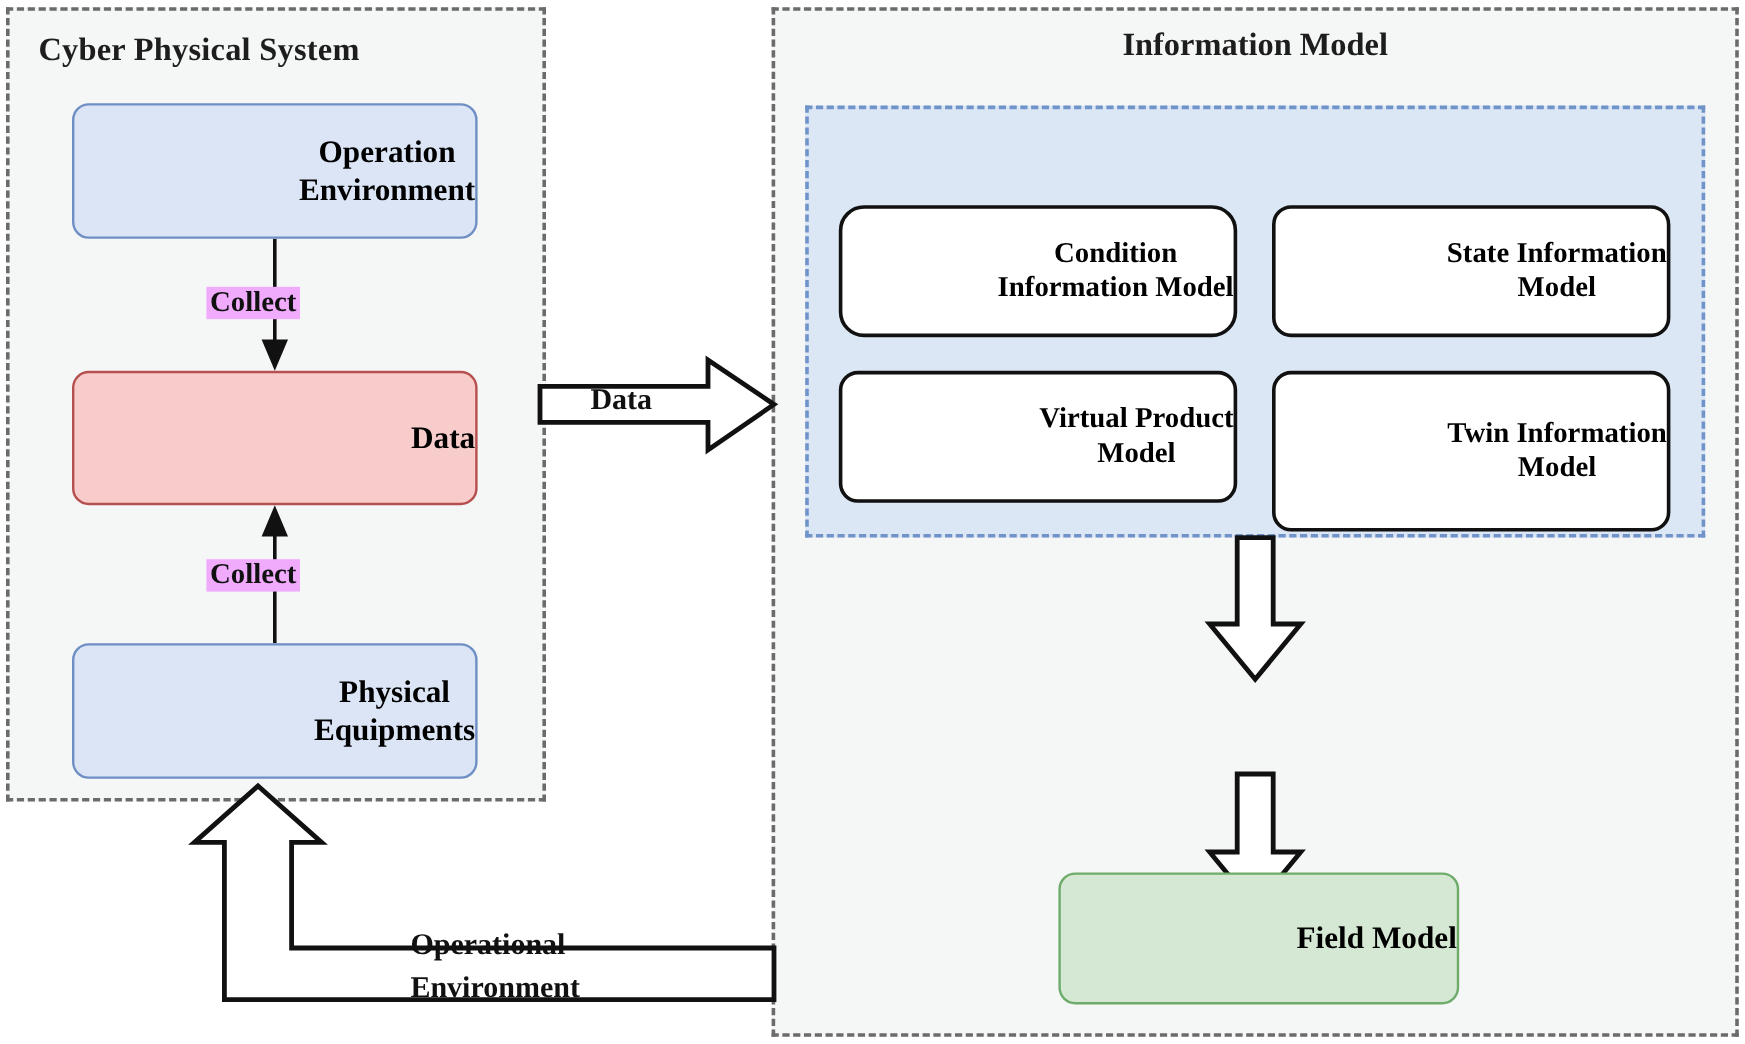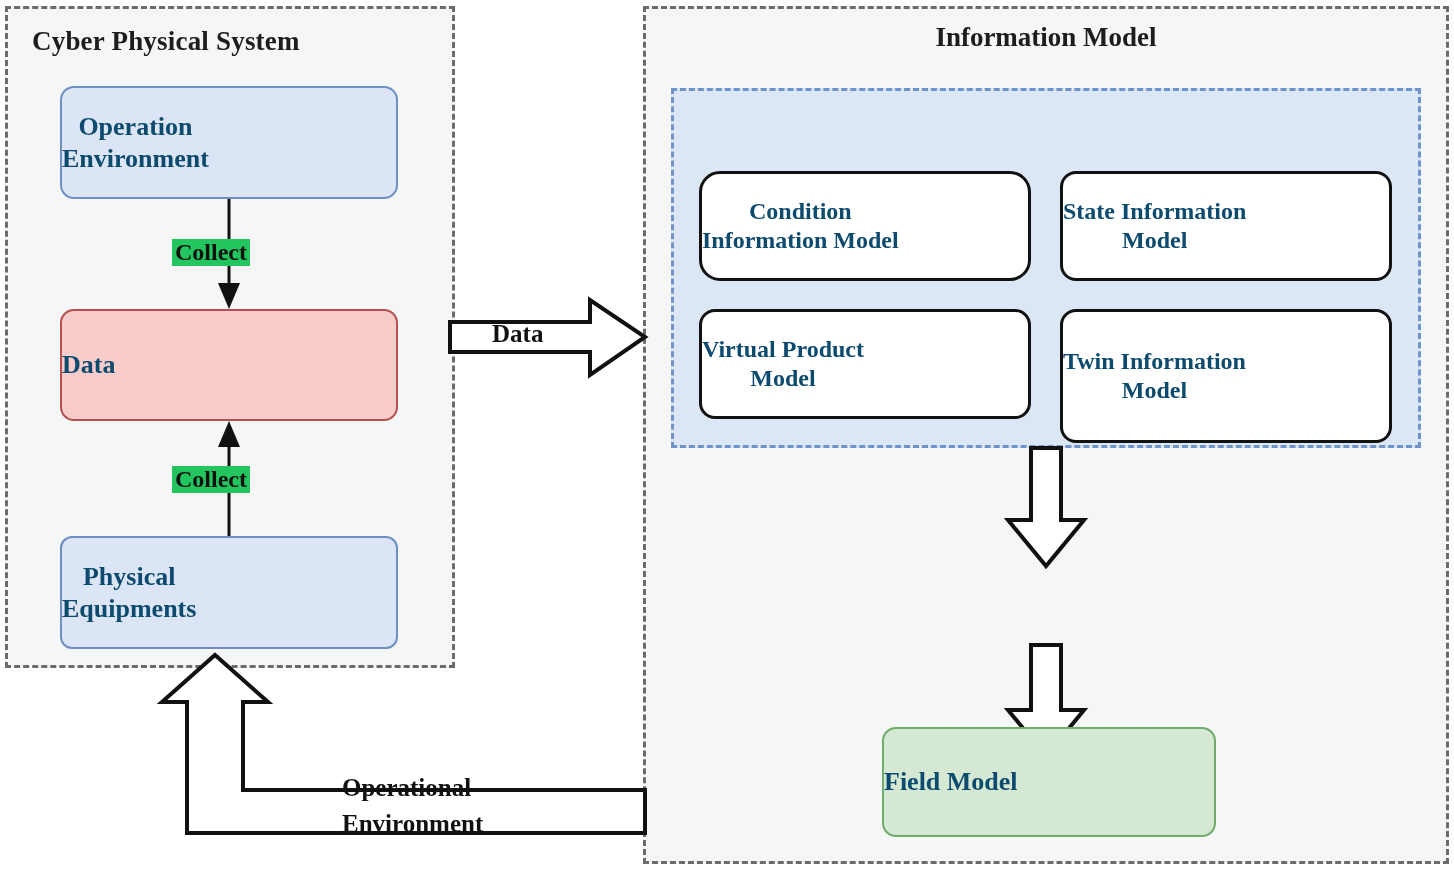--- a/index.html
+++ b/index.html
@@ -36,36 +36,36 @@
   }
   #title-cps { left: 32px;  top: 26px; }
   #title-dtm { left: 0;     top: 26px; width: 806px; text-align: center; }
 
   
   .node {
     position: absolute;
     box-sizing: border-box;
     display: flex;
     align-items: center;
-    justify-content: flex-start;
+    justify-content: flex-end;
     text-align: center;
     font-weight: bold;
-    color: #0c4a6e;
+    color: #000000;
     line-height: 1.22;
     border-radius: 14px;
   }
   .node.blue   { background: #dbe5f5; border: 2.5px solid #6f8fc4; }
   .node.red    { background: #f7ccca; border: 2.5px solid #b5504f; }
   .node.orange { background: #fce4c3; border: 2.5px solid #d79a22; }
   .node.green  { background: #d4e8d3; border: 2.5px solid #6fab6b; }
   .node.white  { background: #ffffff; border: 3.5px solid #111111; border-radius: 16px; }
 
   #node-operation-environment { left: 60px;  top: 86px;  width: 338px; height: 113px; font-size: 26px; }
   #node-data                  { left: 60px;  top: 309px; width: 338px; height: 112px; font-size: 26px; }
-  #node-physical-equipments   { left: 60px;  top: 536px; width: 338px; height: 113px; font-size: 26px; border-radius: 12px; }
+  #node-physical-equipments   { left: 60px;  top: 536px; width: 338px; height: 113px; font-size: 26px; }
 
   #node-condition-information-model { left: 699px;  top: 171px; width: 332px; height: 110px; font-size: 24px; border-radius: 21px; }
   #node-state-information-model     { left: 1060px; top: 171px; width: 332px; height: 110px; font-size: 24px; }
   #node-virtual-product-model       { left: 699px;  top: 309px; width: 332px; height: 110px; font-size: 24px; }
   #node-twin-information-model      { left: 1060px; top: 309px; width: 332px; height: 134px; font-size: 24px; }
 
   #node-principle-model { left: 879px; top: 537px; width: 334px; height: 110px; font-size: 26px; }
   #node-field-model     { left: 882px; top: 727px; width: 334px; height: 110px; font-size: 26px; }
 
   
@@ -90,21 +90,21 @@
     width: 1454px; height: 870px;
     pointer-events: none;
   }
 
   
   .edge-label {
     position: absolute;
     font-size: 24px;
     font-weight: bold;
     color: #111111;
-    background: #22c55e;
+    background: #f0abfc;
     padding: 0 3px;
     white-space: nowrap;
   }
   #label-collect-top    { left: 172px; top: 239px; }
   #label-collect-bottom { left: 172px; top: 466px; }
   #label-data-flow      { left: 489px; top: 320px; background: transparent; font-size: 25px; }
   #label-operational    { left: 339px; top: 774px; background: transparent; font-size: 25px; }
   #label-optimization   { left: 339px; top: 810px; background: transparent; font-size: 25px; }
 </style>
 </head>

